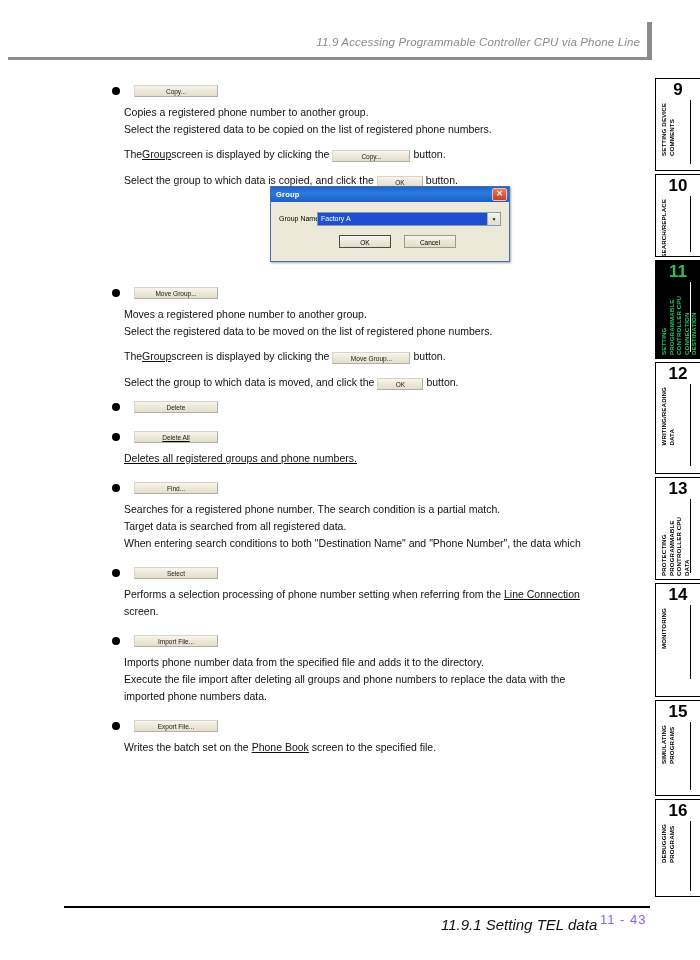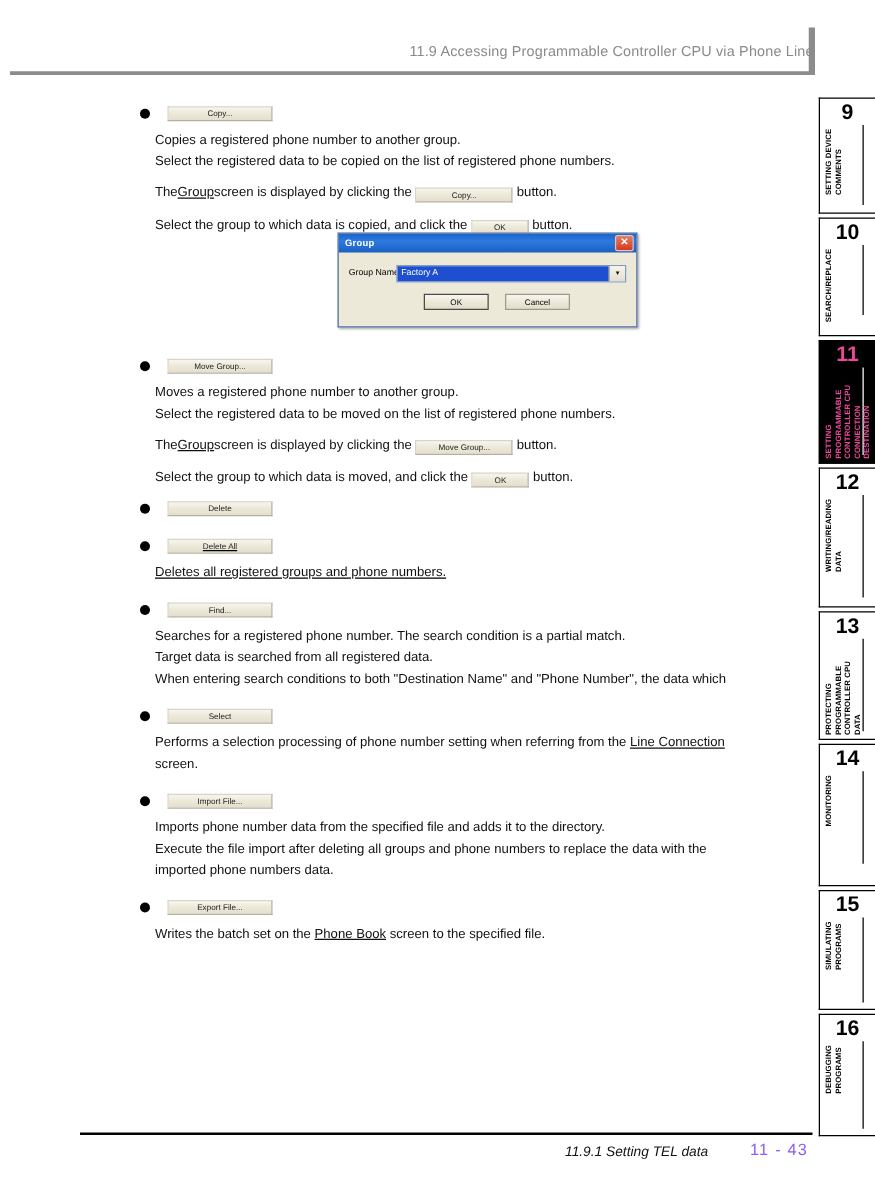--- a/index.html
+++ b/index.html
@@ -29,22 +29,23 @@
     background: #8c8c8c;
   }
   .header-endcap {
     position: absolute;
     left: 647px; top: 22px;
     width: 5px; height: 38px;
     background: #8c8c8c;
   }
   .header-title {
     position: absolute;
-    right: 49px; top: 36px;
+    right: 60px; top: 36px;
     font-size: 11.5px;
+    font-style: italic;
     color: #8a8a8a;
     letter-spacing: 0.15px;
     white-space: nowrap;
   }
 
   
   .content {
     position: absolute;
     left: 124px; top: 82px;
     width: 512px;
@@ -198,21 +199,21 @@
     width: 45px;
     border: 1.5px solid #000;
     border-right: none;
     box-sizing: border-box;
     background: #fff;
     margin-bottom: 3px;
     overflow: hidden;
   }
   .side-tab.active {
     background: #000;
-    color: #ec4899;
+    color: #22c55e;
   }
   .tab-num {
     font-size: 17px;
     font-weight: bold;
     text-align: center;
     line-height: 19px;
     padding-top: 1px;
     font-family: "Liberation Sans", sans-serif;
   }
   .tab-rule {
@@ -243,22 +244,22 @@
 
   
   .footer-rule {
     position: absolute;
     left: 64px; top: 906px;
     width: 586px; height: 2px;
     background: #000;
   }
   .footer-sec {
     position: absolute;
-    left: 452px; top: 916px;
-    font-size: 11px;
+    left: 441px; top: 916px;
+    font-size: 15px;
     font-style: italic;
     color: #111;
   }
   .footer-page {
     position: absolute;
     left: 600px; top: 912px;
     font-size: 13px;
     color: #8b5cf6;
     letter-spacing: 1px;
   }
@@ -406,21 +407,21 @@
 
   <div class="side-tab" style="height:93px;">
     <div class="tab-num">9</div>
     <div class="tab-rule" style="top:21px;height:64px;"></div>
     <div class="tab-label">
       <span class="tab-vert">SETTING DEVICE
 COMMENTS</span>
     </div>
   </div>
 
-  <div class="side-tab" style="height:95px;">
+  <div class="side-tab" style="height:83px;">
     <div class="tab-num">10</div>
     <div class="tab-rule" style="top:21px;height:56px;"></div>
     <div class="tab-label">
       <span class="tab-vert">SEARCH/REPLACE</span>
     </div>
   </div>
 
   <div class="side-tab active" style="height:99px;">
     <div class="tab-num">11</div>
     <div class="tab-rule" style="top:21px;height:70px;"></div>

